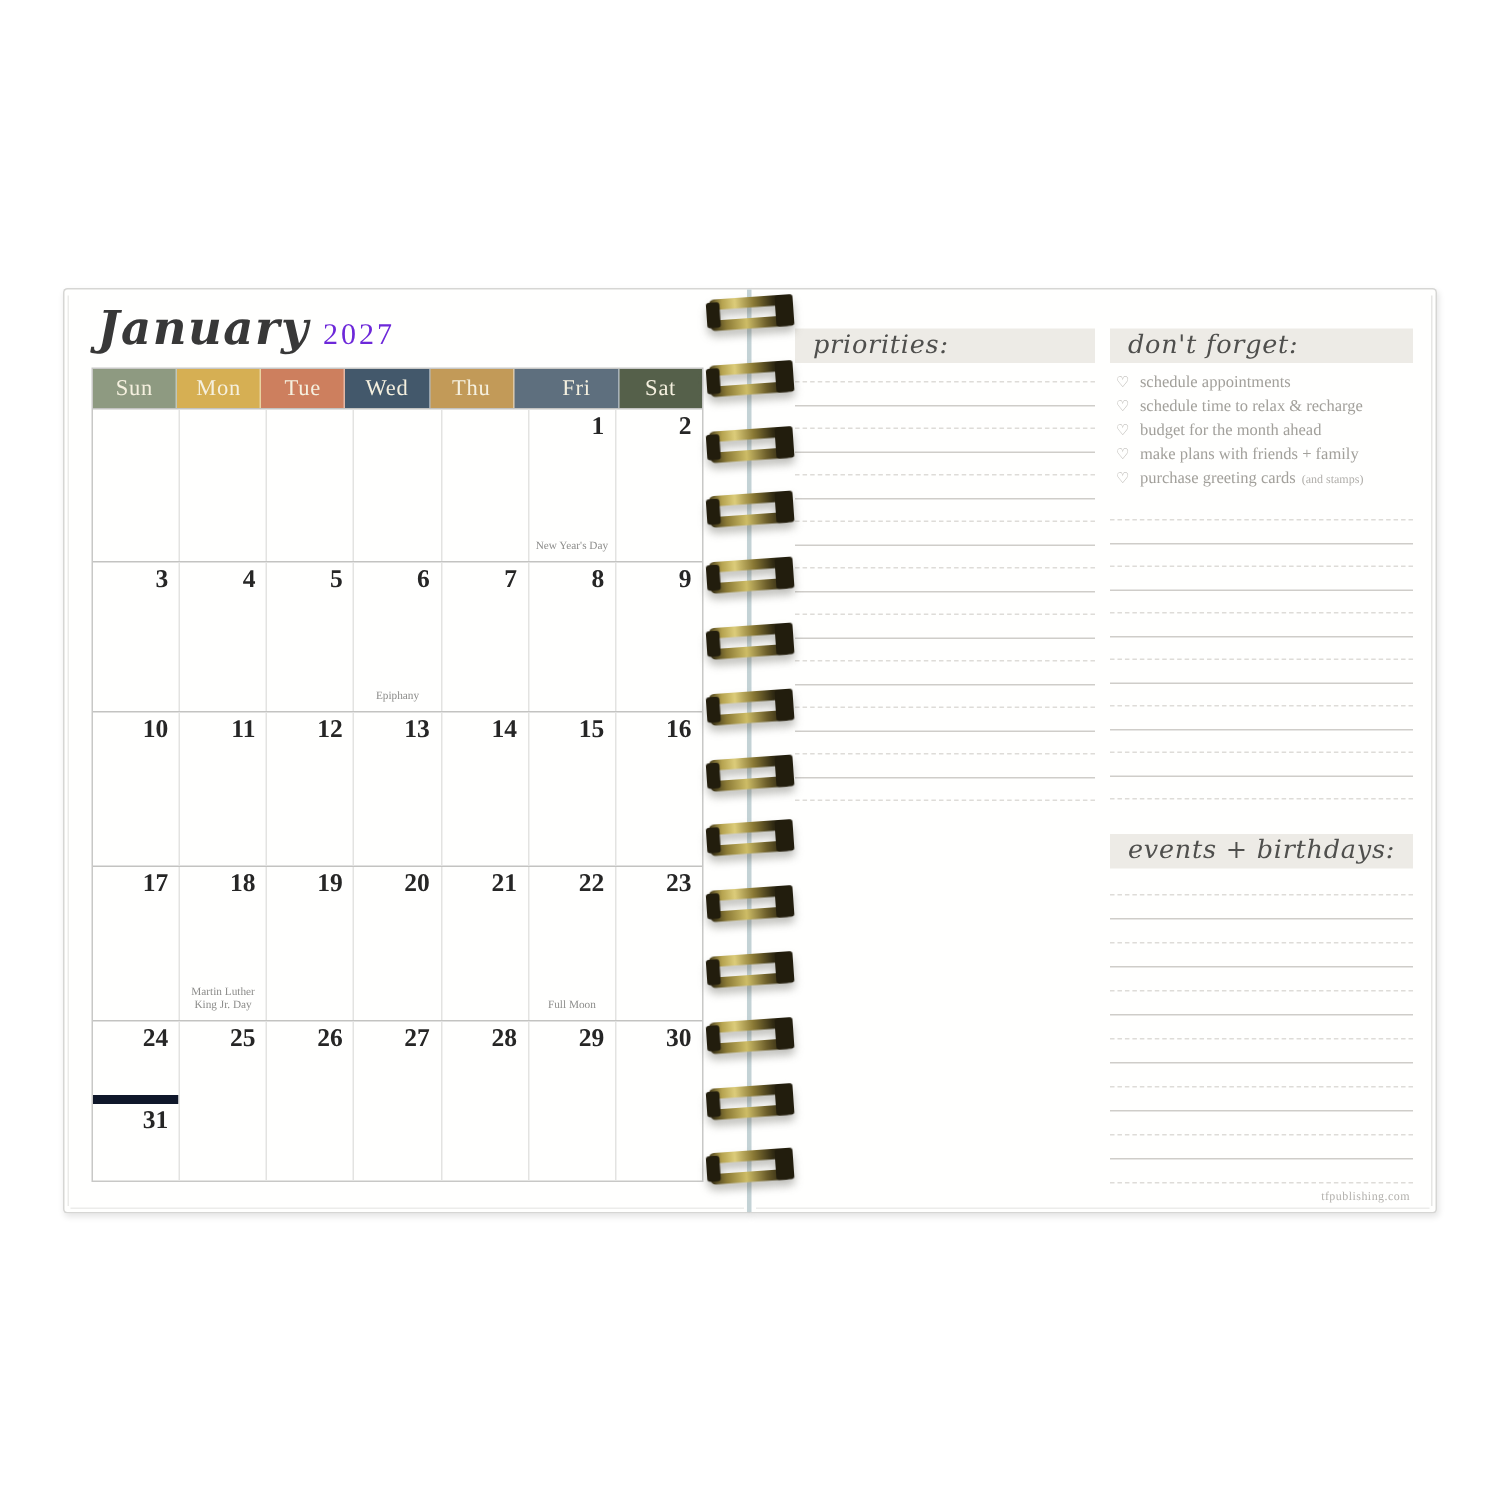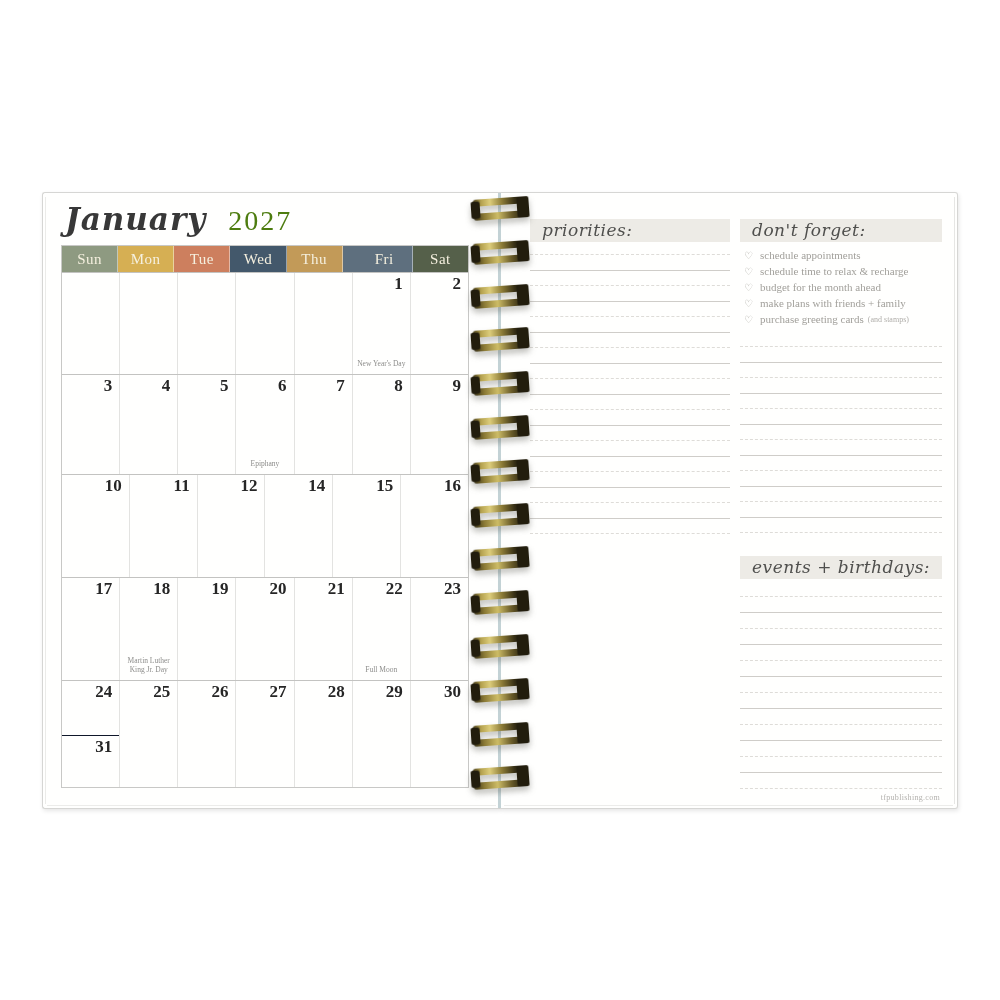--- a/index.html
+++ b/index.html
@@ -24,34 +24,34 @@
         background:linear-gradient(90deg,#3d3416,#b5a24f 16%,#dcCC7a 32%,#8a7935 55%,#2e2812 80%,#55491f);}
   .w1{top:2px;}
   .w2{bottom:2px;background:linear-gradient(90deg,#2e2812,#8a7935 20%,#cdbc66 45%,#6b5d2a 70%,#241f0d 92%);}
   .cap{background:#221d0d;border-radius:2px;}
   .capL{left:0;top:4px;width:9px;height:17px;}
   .capR{right:0;top:2px;width:12px;height:21px;}
 
   
   .month-header{position:absolute;left:22px;top:8px;white-space:nowrap;}
   .month-name{font-family:"DejaVu Serif",serif;font-style:italic;font-weight:bold;font-size:31px;color:#383838;letter-spacing:1px;}
-  .month-year{font-family:"Liberation Serif",serif;font-size:28px;color:#4d7c0f;margin-left:22px;letter-spacing:2px;}
+  .month-year{font-family:"Liberation Serif",serif;font-size:20px;color:#6d28d9;margin-left:9px;letter-spacing:2px;}
   .cal{position:absolute;left:18px;top:52px;width:408px;border:1px solid #c8c8c6;}
   .wd-row{display:flex;height:26px;}
   .wd-cell{flex:1;display:flex;align-items:center;justify-content:center;
            font-size:15px;color:#f5f0df;letter-spacing:0.5px;border-right:1px solid rgba(255,255,255,0.45);}
   .wd-cell:last-child{border-right:none;}
   .week-row{display:flex;border-top:1px solid #c3c3c1;}
   .day-cell{flex:1;position:relative;border-left:1px solid #e3e3e1;}
   .day-cell:first-child{border-left:none;}
   .date{position:absolute;top:1px;right:7px;font-weight:bold;font-size:17px;color:#262626;}
   .holiday{position:absolute;bottom:5px;left:0;right:0;text-align:center;font-size:7.5px;line-height:1.3;
            color:#8d8d8b;padding:0 2px;}
   .subcell{position:relative;}
-  .subcell.top{height:55px;border-bottom:1px solid #0f172a;}
+  .subcell.top{height:55px;border-bottom:6px solid #0f172a;}
   .subcell.bot{height:51px;}
 
   
   .sec{position:absolute;}
   .sec-priorities{left:30px;top:26px;width:200px;height:318px;}
   .sec-dontforget{left:240px;top:26px;width:202px;height:318px;}
   .sec-notes{left:30px;top:363px;width:200px;height:245px;}
   .sec-events{left:240px;top:363px;width:202px;height:245px;}
   .banner{position:absolute;left:0;right:0;top:0;height:23px;background:#edebe6;
           font-family:"DejaVu Serif",serif;font-style:italic;font-size:17px;color:#4f4f4d;
@@ -125,20 +125,23 @@
           </div>
           <div class="week-row" style="height: 103px;">
             <div class="day-cell">
               <span class="date">10</span>
             </div>
             <div class="day-cell">
               <span class="date">11</span>
             </div>
             <div class="day-cell">
               <span class="date">12</span>
+            </div>
+            <div class="day-cell">
+              <span class="date">13</span>
             </div>
             <div class="day-cell">
               <span class="date">14</span>
             </div>
             <div class="day-cell">
               <span class="date">15</span>
             </div>
             <div class="day-cell">
               <span class="date">16</span>
             </div>

